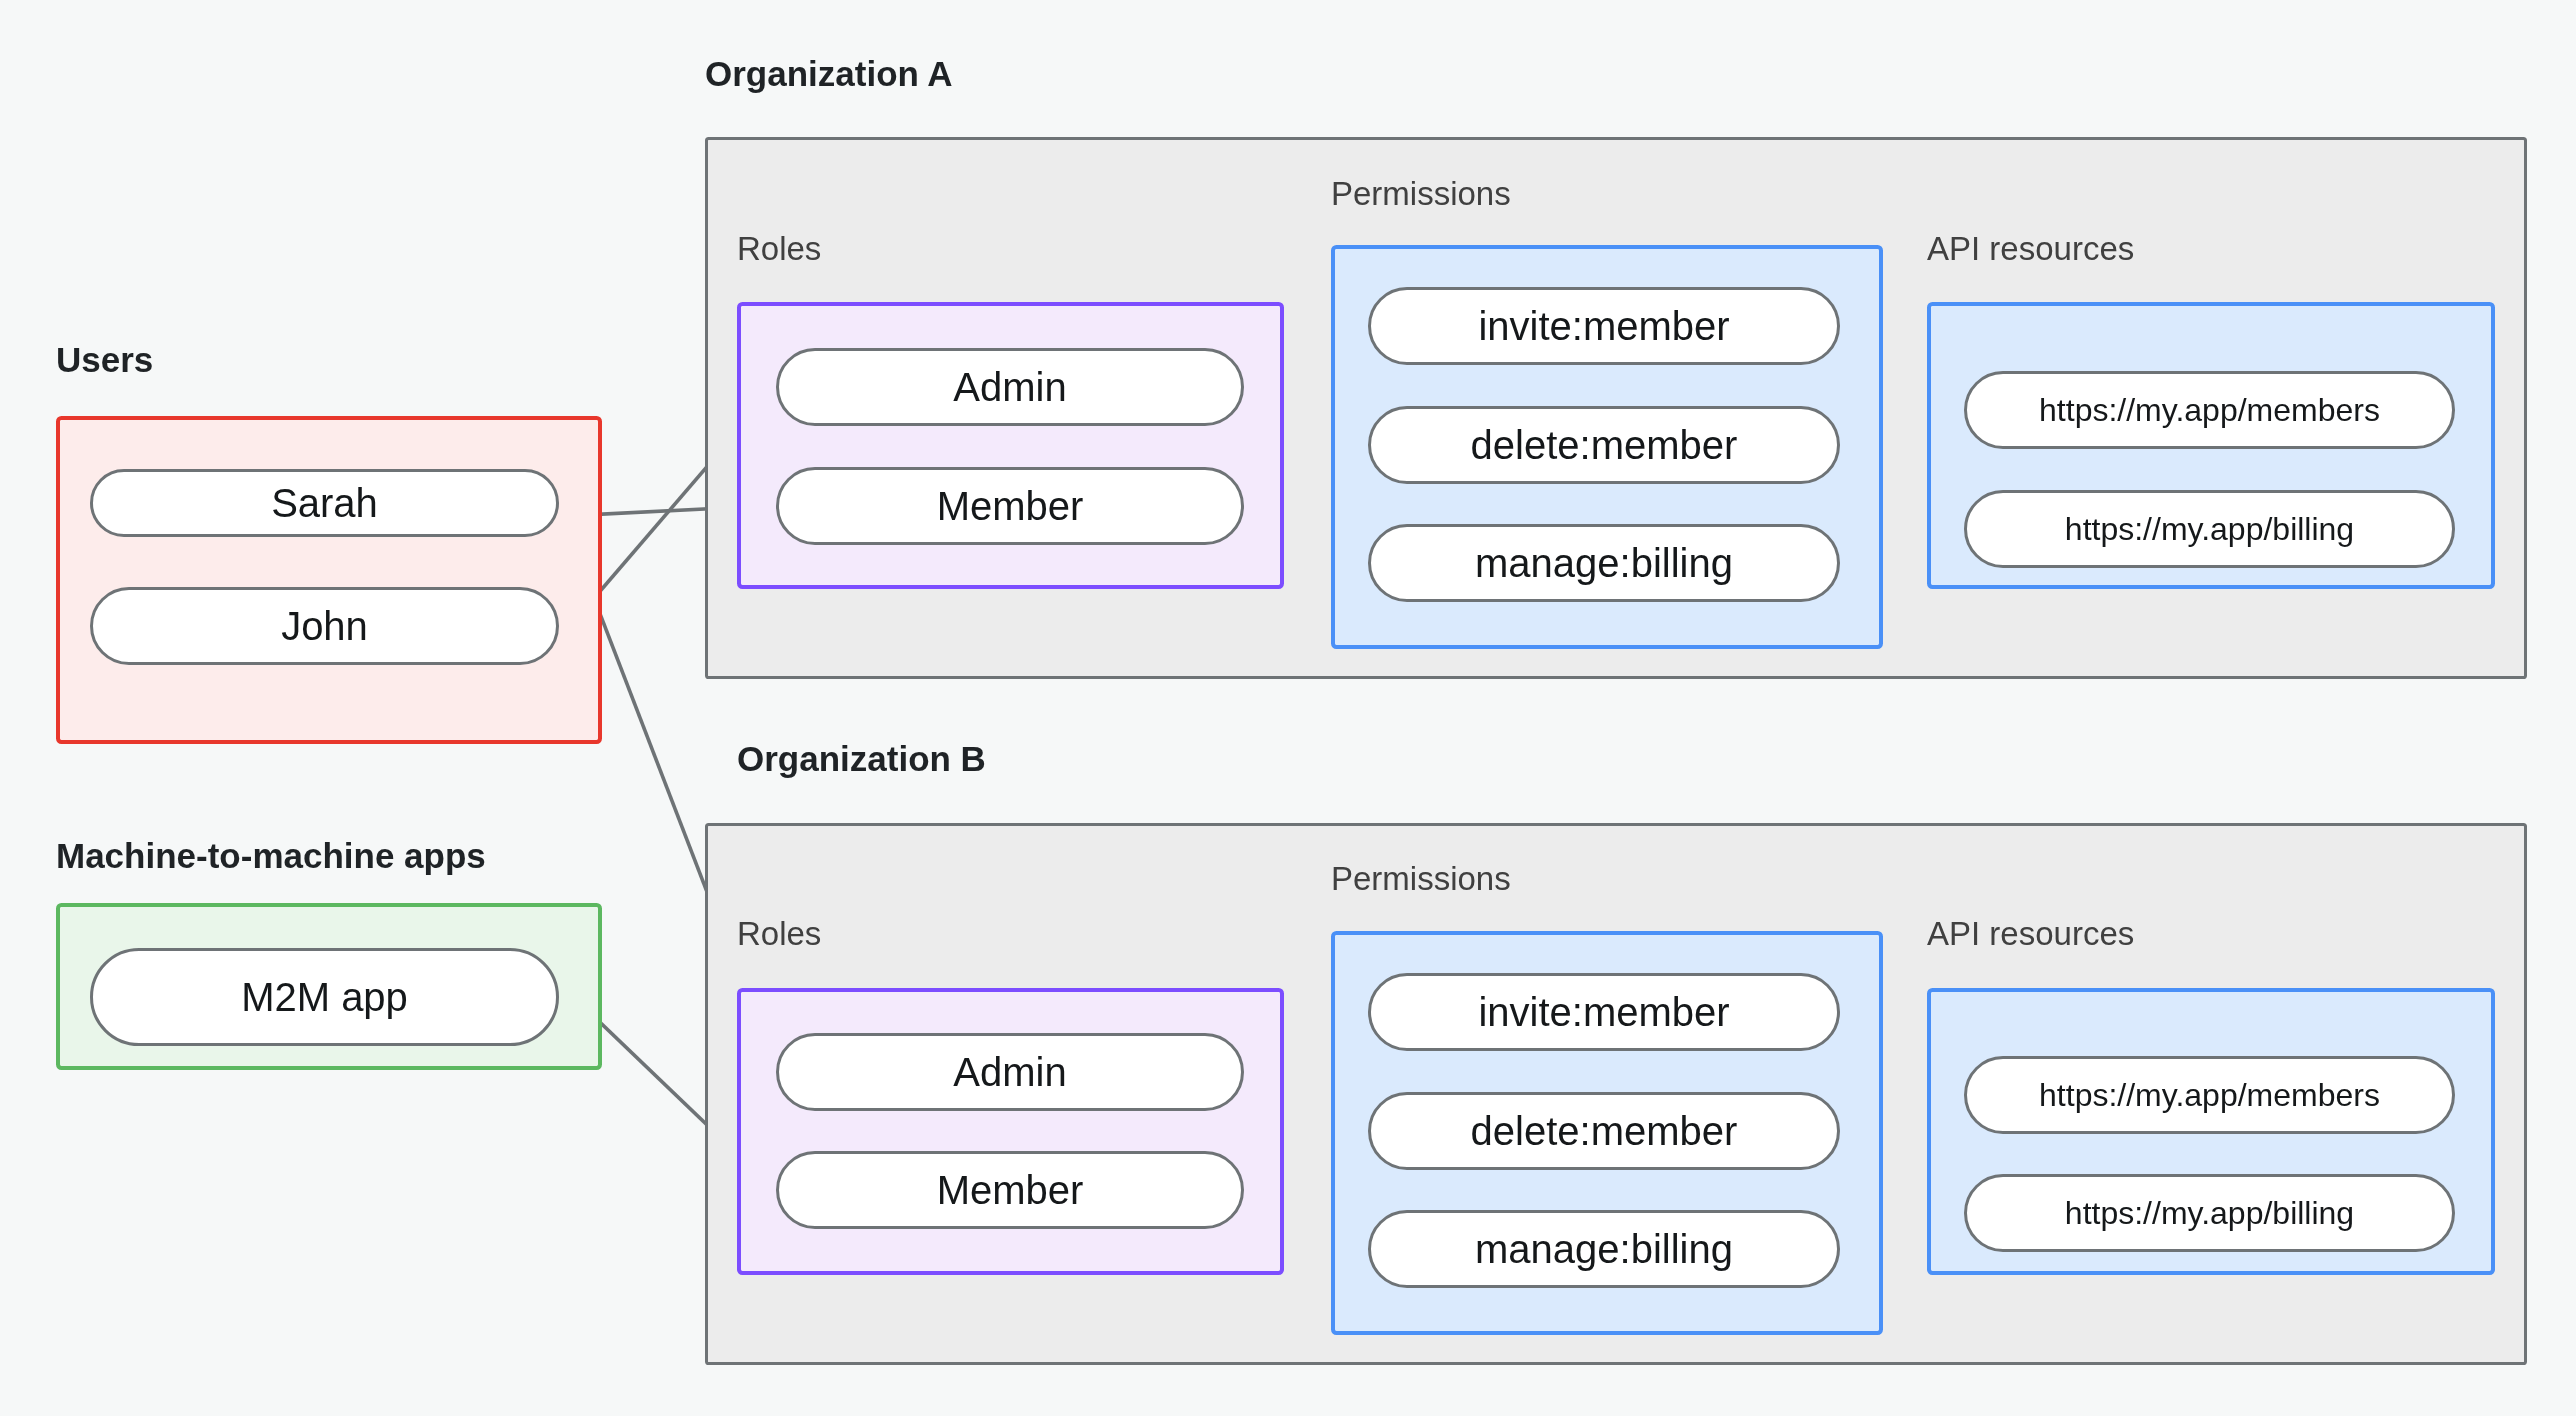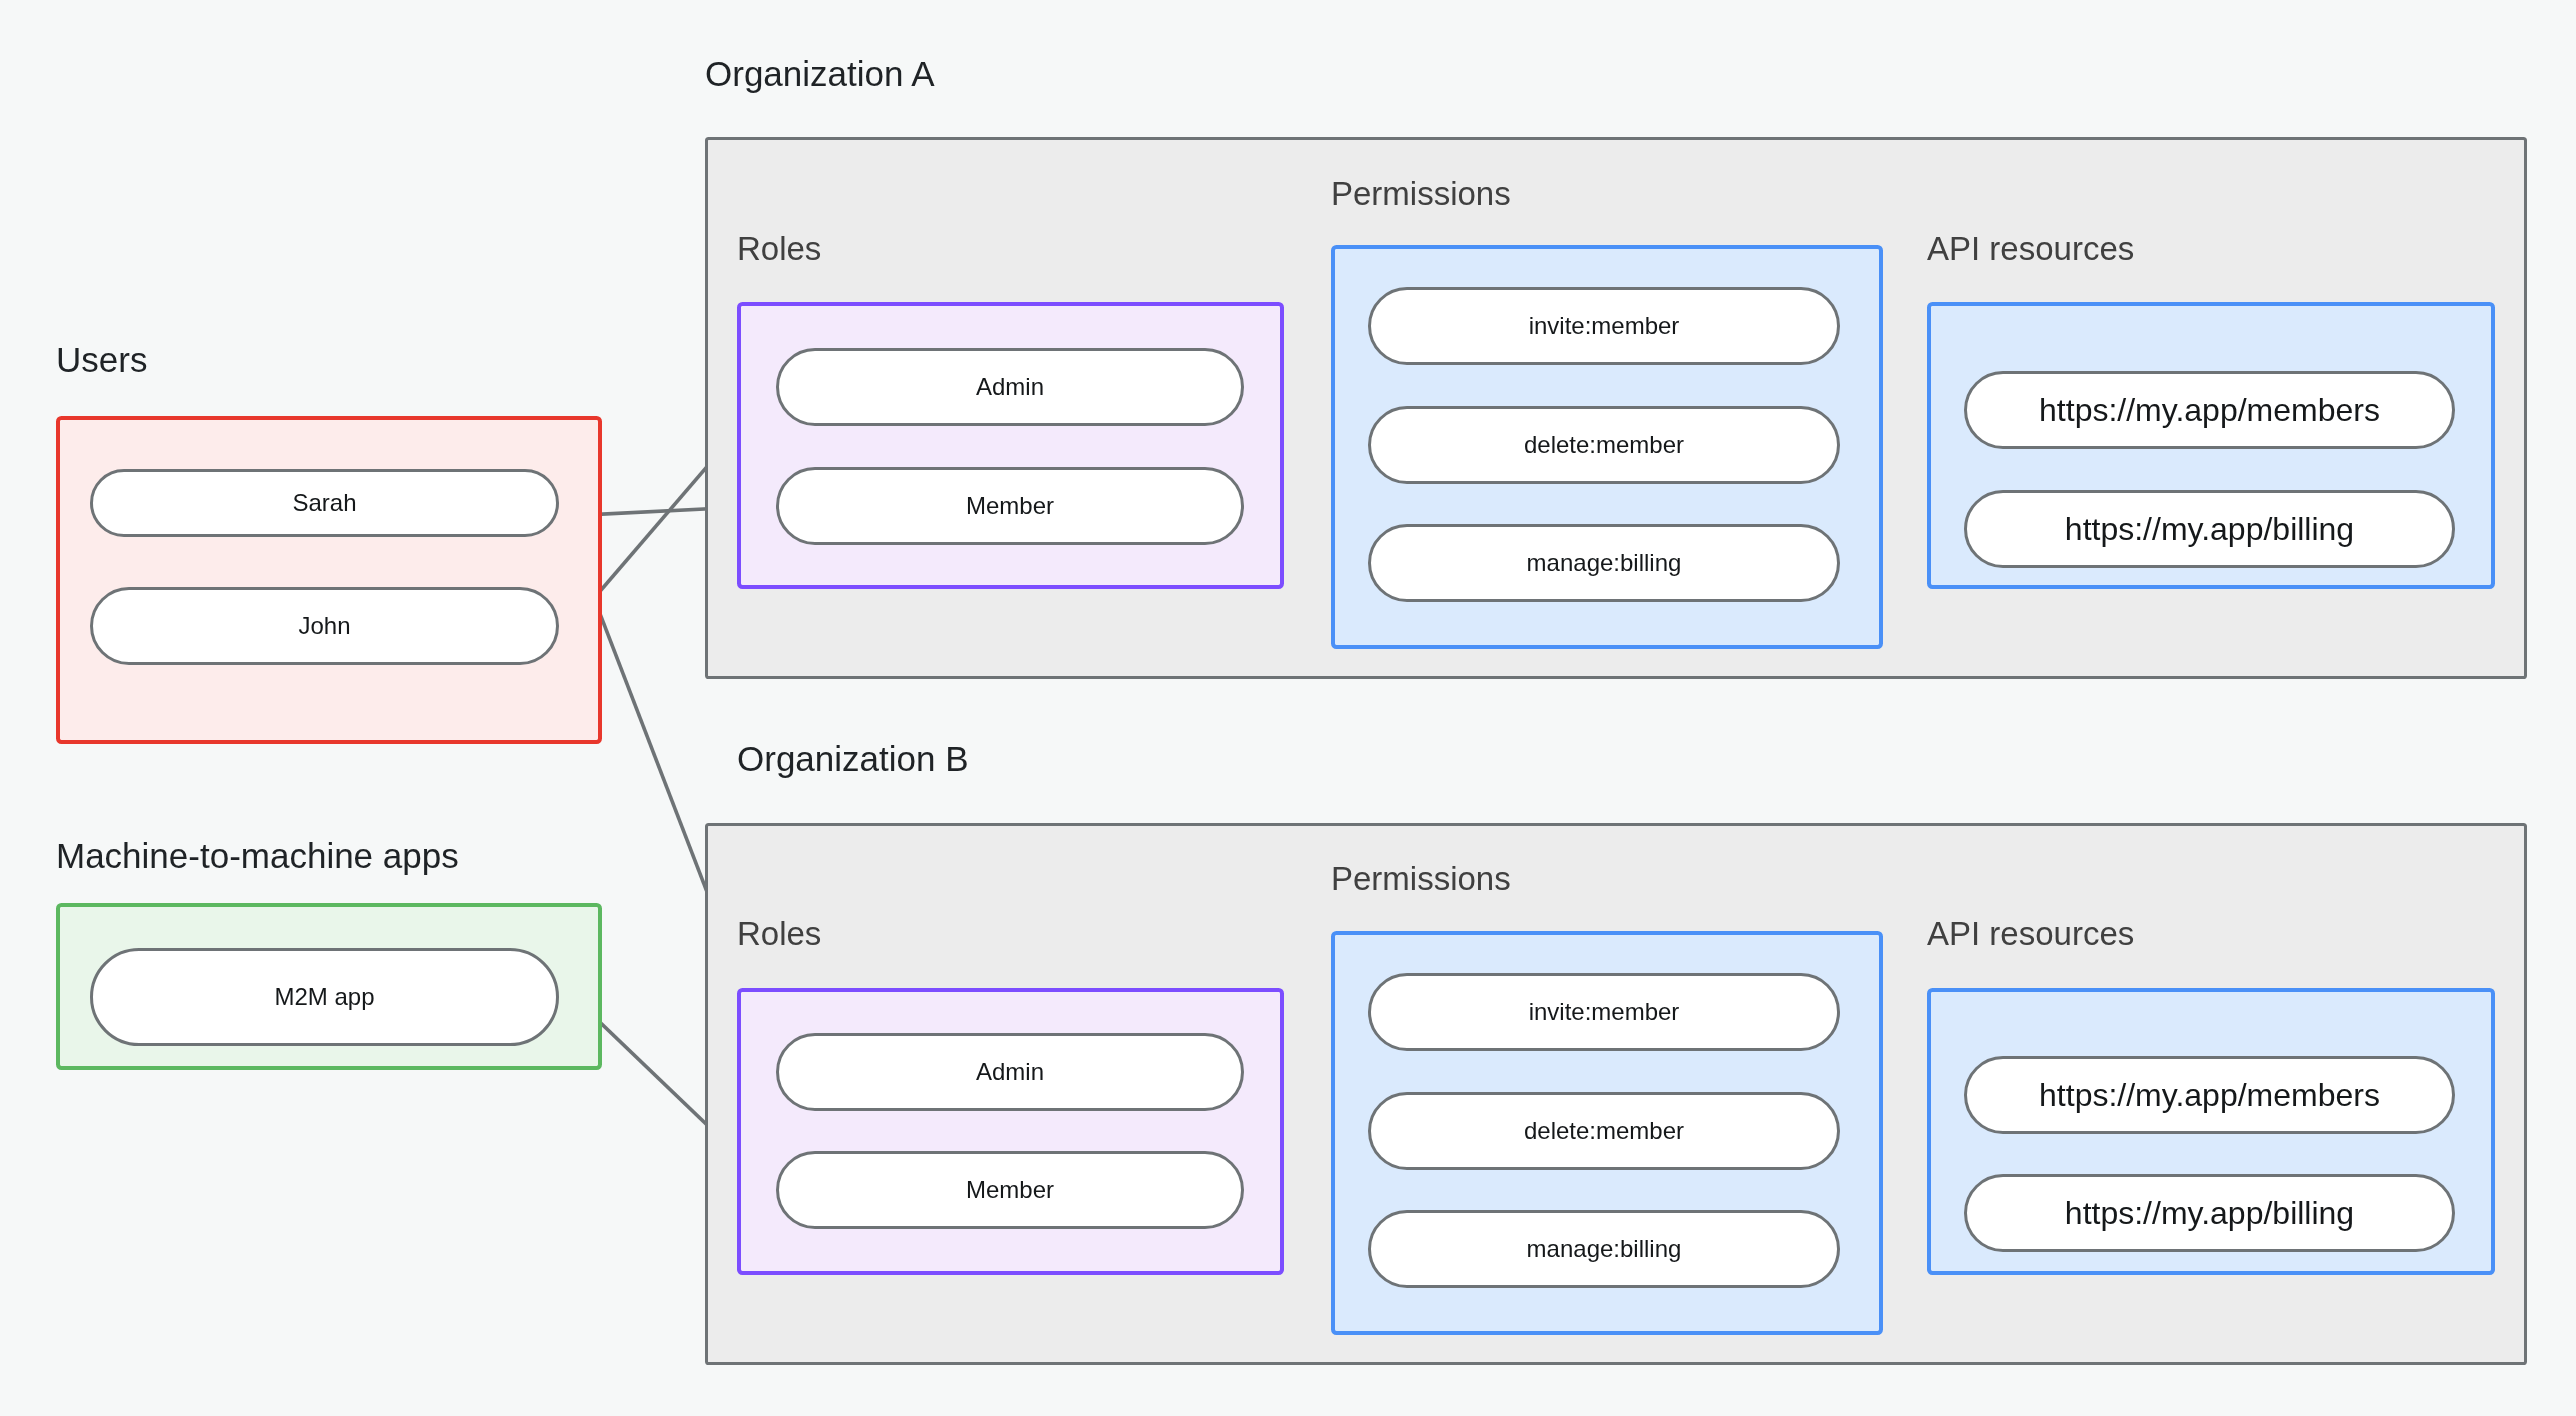--- a/index.html
+++ b/index.html
@@ -16,20 +16,21 @@
   .edges{position:absolute;left:0;top:0;width:2576px;height:1416px;z-index:5;pointer-events:none;}
 
   
   .grp-label{
     position:absolute;
     font-size:35px;
     color:#1f2326;
     white-space:nowrap;
     line-height:1;
     z-index:8;
+    font-weight:bold;
   }
   .sub-label{
     position:absolute;
     font-size:33px;
     color:#404040;
     white-space:nowrap;
     line-height:1;
     z-index:8;
   }
 
@@ -50,21 +51,21 @@
   .sub-box.users{background:#fdeceb;border:4.5px solid #e8372c;}
   .sub-box.m2m{background:#e9f6ea;border:4.5px solid #5cb860;}
 
   
   .pill{
     position:absolute;
     background:#ffffff;
     border:3.2px solid #6e7376;
     border-radius:900px;
     display:flex;align-items:center;justify-content:center;
-    font-size:24px;
+    font-size:40px;
     color:#15181a;
     white-space:nowrap;
     z-index:9;
     box-sizing:border-box;
   }
   .pill.small{font-size:32px;margin-top:23px;}
 </style>
 </head>
 <body>
 

